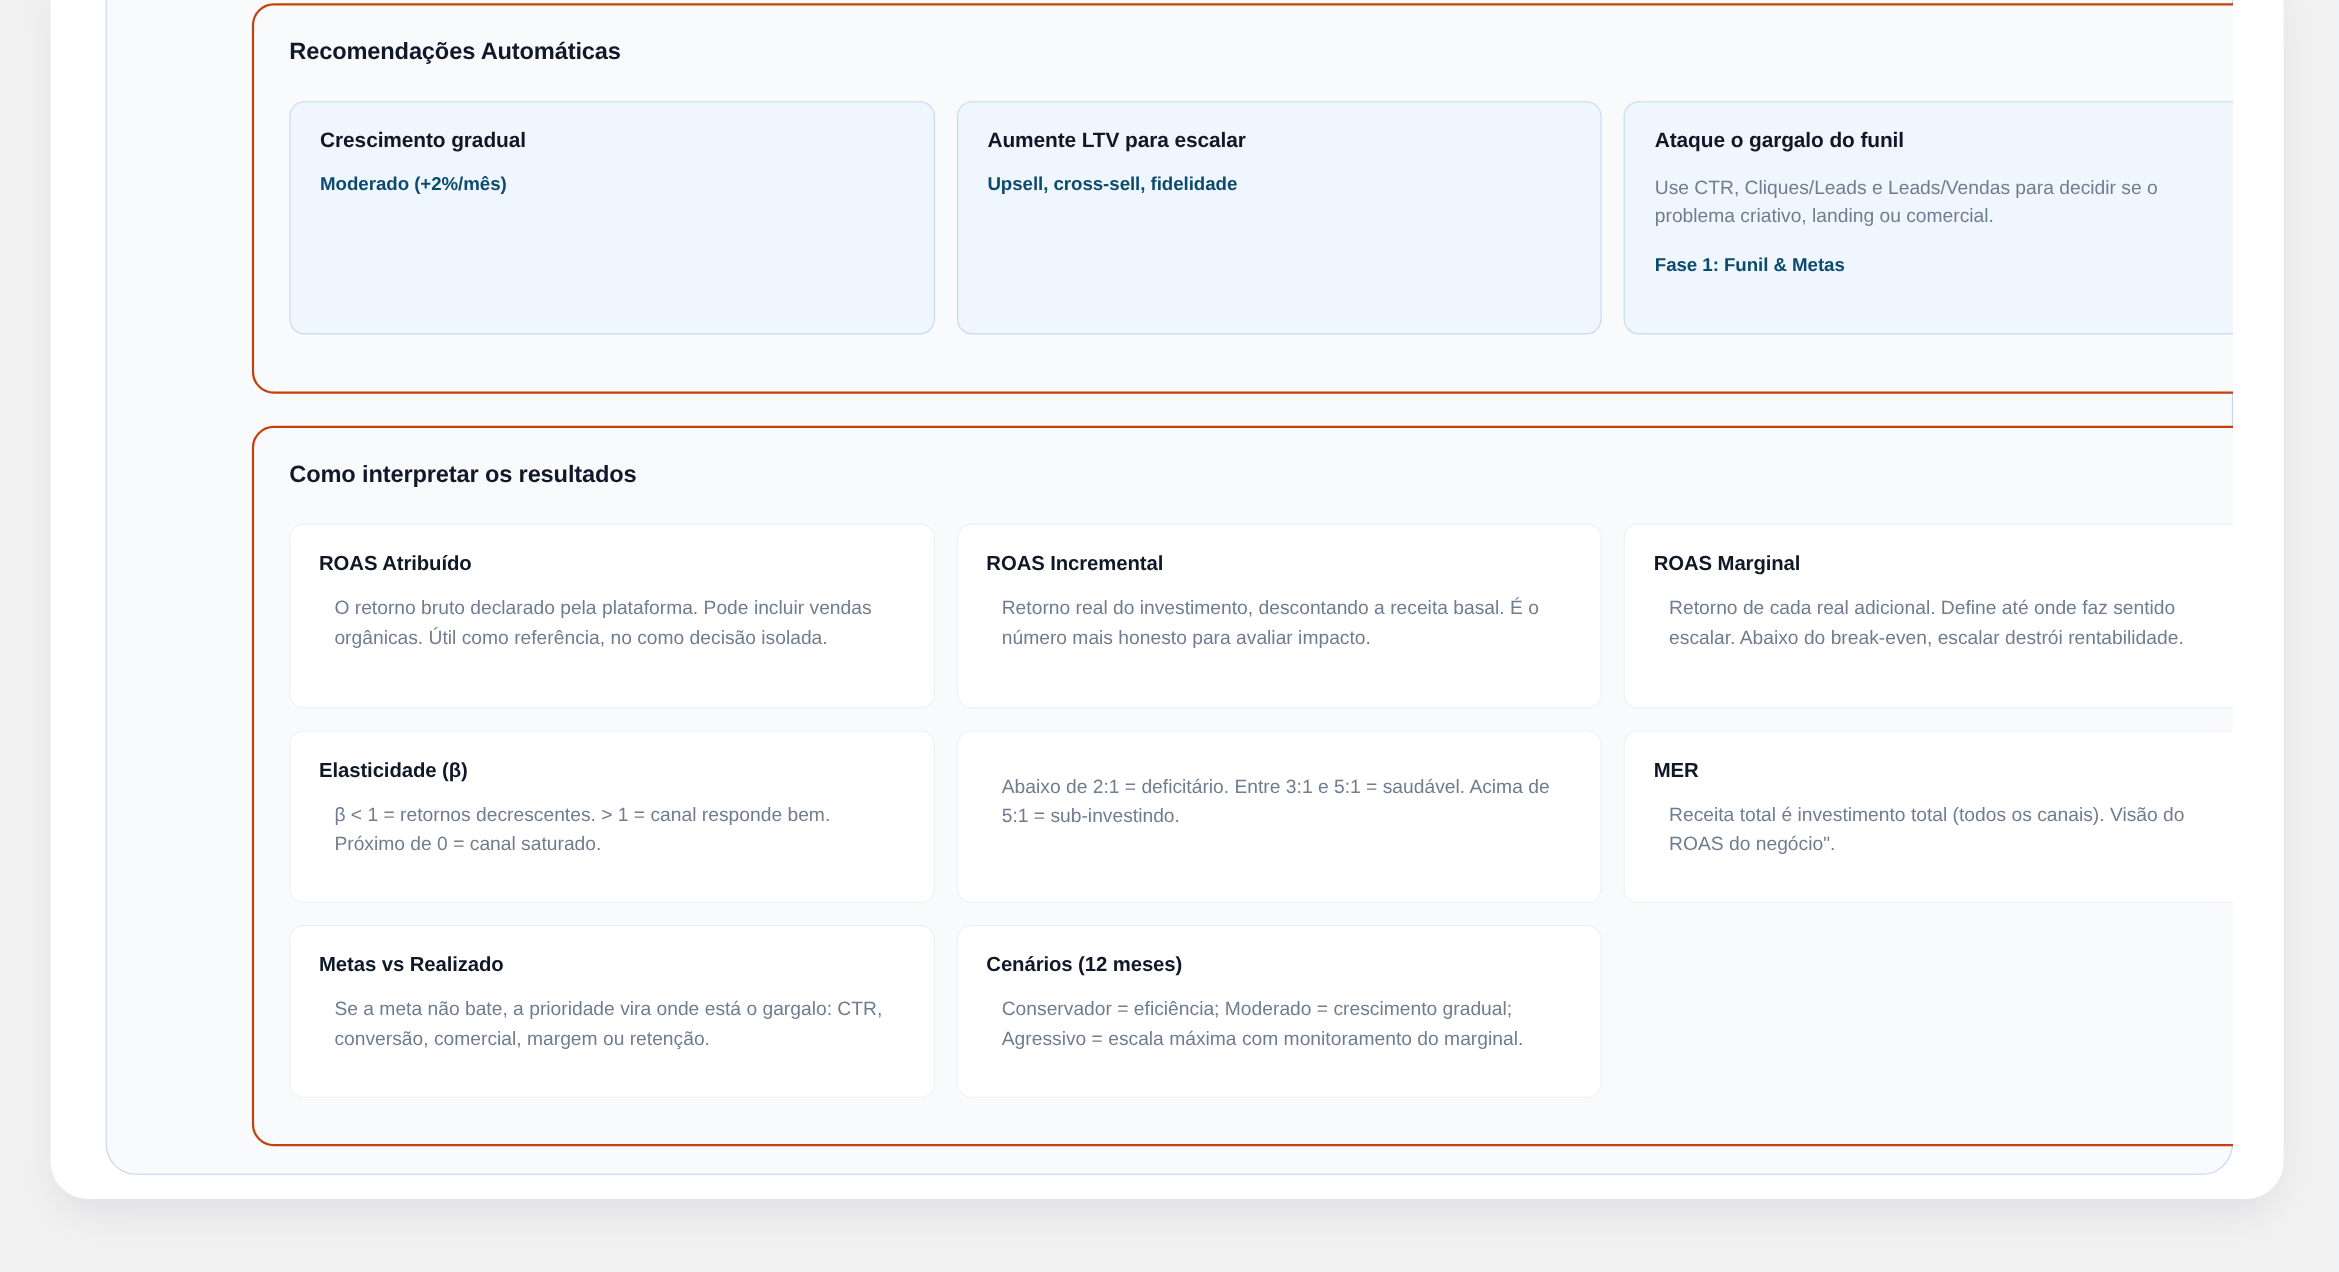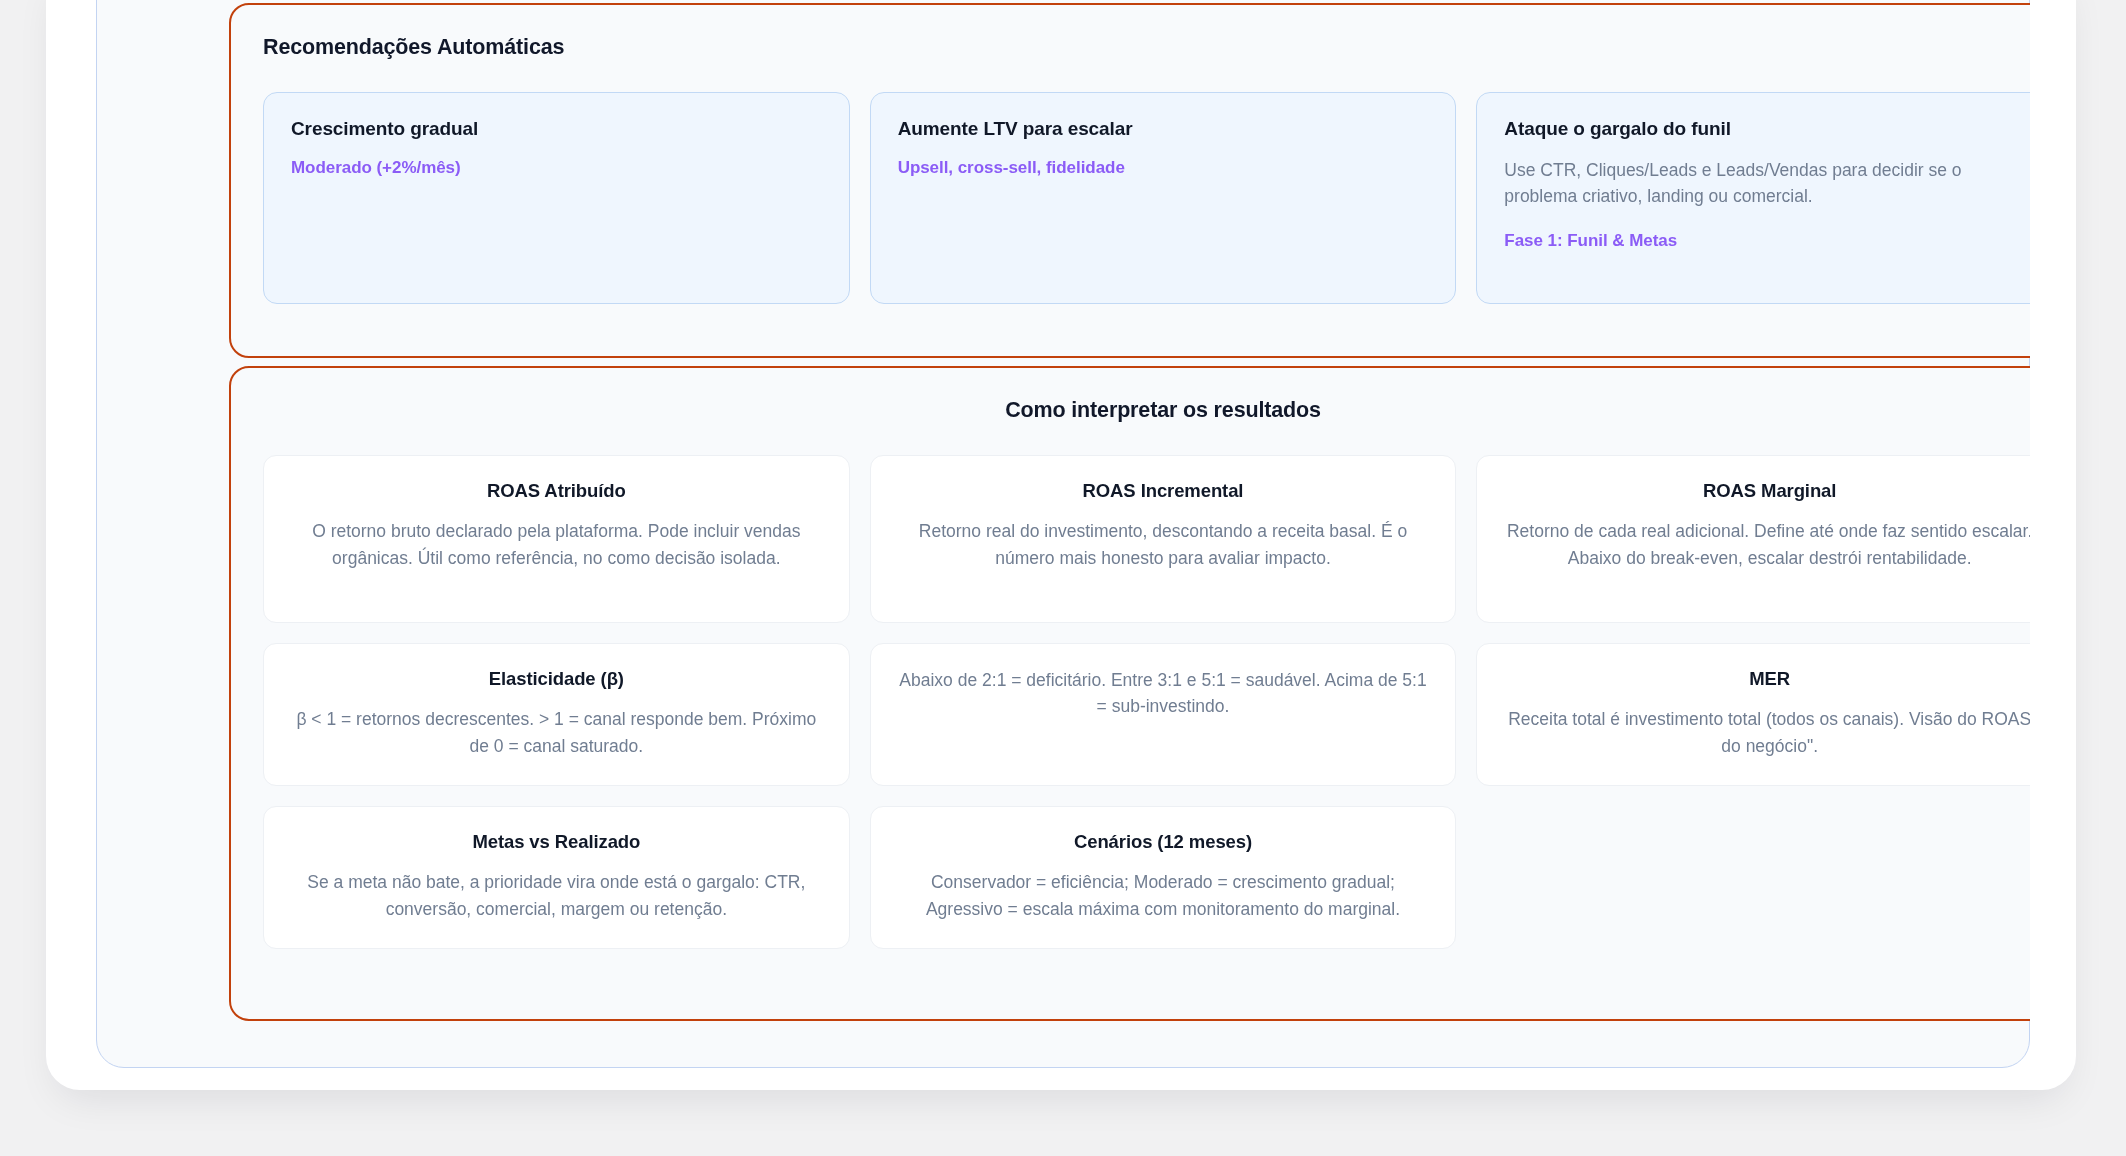--- a/index.html
+++ b/index.html
@@ -69,24 +69,23 @@
   .section.recommendations {
     position: absolute;
     left: 133px;
     top: 3px;
     width: 1868px;
     height: 355px;
   }
   .section.interpret {
     position: absolute;
     left: 133px;
-    top: 366px;
+    top: 387px;
     width: 1868px;
     height: 655px;
-    text-align: center;
   }
 
   .section-title {
     margin: 0 0 31px 0;
     font-size: 21.5px;
     font-weight: 700;
     letter-spacing: -0.15px;
     color: #11182a;
     line-height: 1.2;
   }
@@ -122,21 +121,21 @@
     font-size: 17.5px;
     font-weight: 400;
     color: #707d91;
     line-height: 1.52;
     margin: 0 0 20px 0;
     max-width: 100%;
   }
   .rec-tag {
     font-size: 17px;
     font-weight: 700;
-    color: #8b5cf6;
+    color: #0c4a6e;
     letter-spacing: -0.05px;
     line-height: 1.3;
     margin: 0;
   }
 
   
   .int-card {
     background: #ffffff;
     border: 1px solid #edf0f4;
     border-radius: 13px;
@@ -156,21 +155,21 @@
     color: #101828;
     letter-spacing: -0.1px;
     line-height: 1.25;
     margin: 0 0 16px 0;
   }
   .int-desc {
     font-size: 17.5px;
     font-weight: 400;
     color: #707d91;
     line-height: 1.52;
-    margin: 0;
+    margin: 14px;
   }
 
   .row-spacer { height: 20px; }
 </style>
 </head>
 <body>
 
 <div class="page-bg"></div>
 <div class="white-shell"></div>
 <div class="blue-panel"></div>

